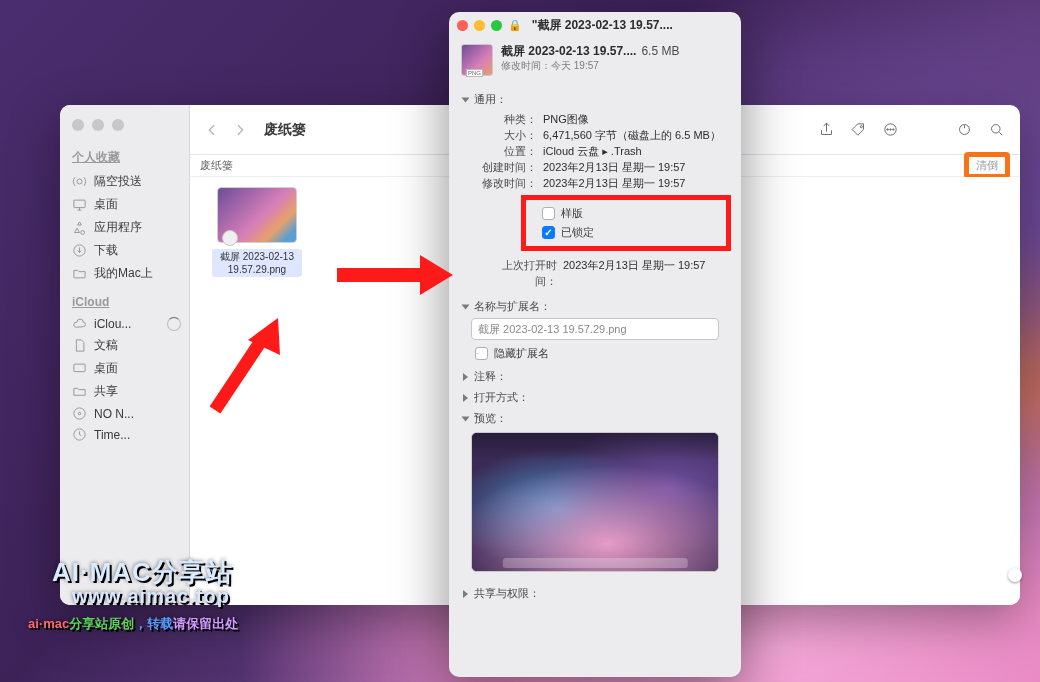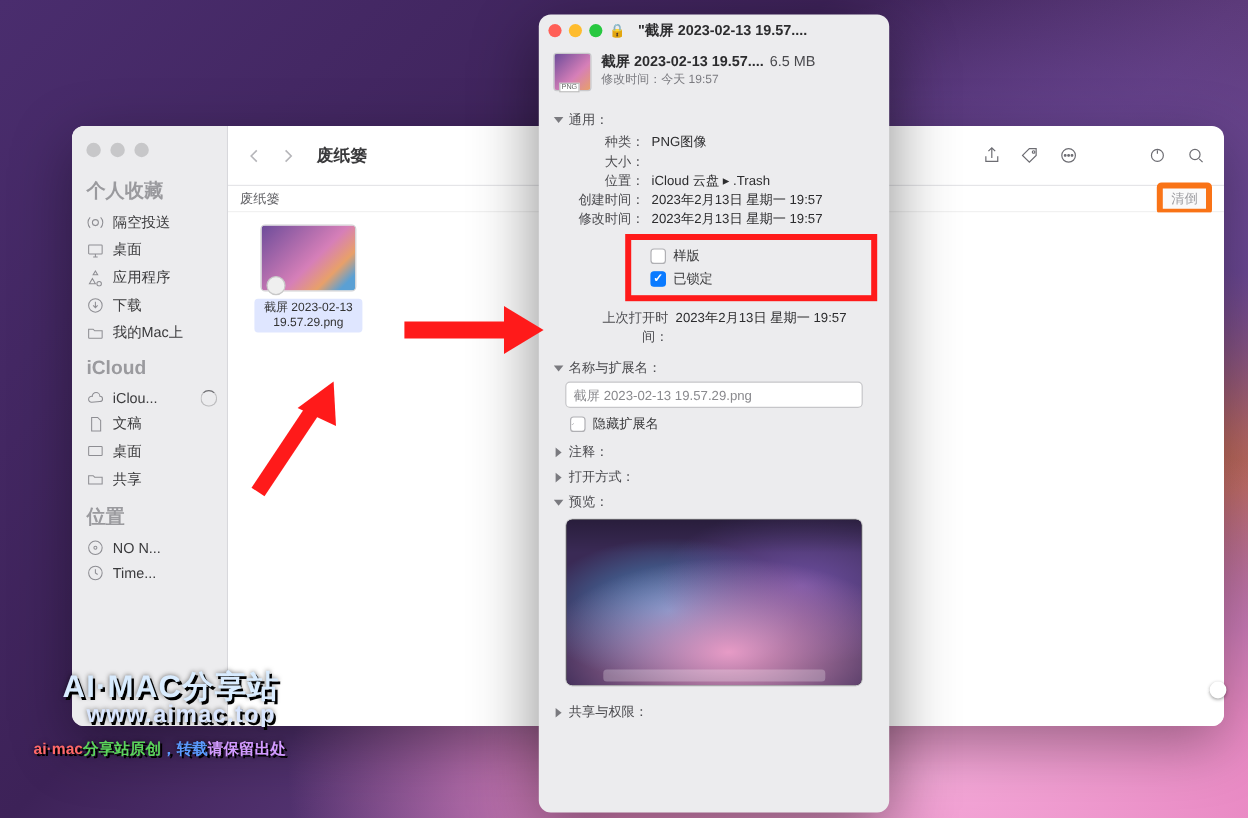--- a/index.html
+++ b/index.html
@@ -9,21 +9,21 @@
   radial-gradient(ellipse 900px 500px at 75% 95%,#f4a8d8 0%,#e98ac4 30%,rgba(233,138,196,0) 60%),
   radial-gradient(ellipse 700px 400px at 85% 30%,#6e4a9e 0%,rgba(110,74,158,0) 55%),
   radial-gradient(ellipse 600px 300px at 50% 70%,#3d8bc4 0%,rgba(61,139,196,0) 50%),
   radial-gradient(ellipse 500px 280px at 92% 55%,#e67a45 0%,rgba(230,122,69,0) 55%);
   z-index:0;}
 
 .finder{position:absolute;left:60px;top:105px;width:960px;height:500px;background:#fff;border-radius:10px;box-shadow:0 15px 50px rgba(0,0,0,.35);display:flex;z-index:1;}
 .sidebar{width:130px;background:#ececee;border-right:1px solid #d8d8dc;border-radius:10px 0 0 10px;padding:10px 0 10px 0;display:flex;flex-direction:column;font-size:11px;color:#454547;overflow:hidden;}
 .traffic{display:flex;gap:8px;padding:4px 12px 14px;}
 .traffic span{width:12px;height:12px;border-radius:50%;background:#c7c7c9;}
-.sect-label{padding:4px 12px 4px 12px;font-size:16px;color:#9a9a9e;font-weight:600;}
+.sect-label{padding:4px 12px 4px 12px;font-size:12px;color:#9a9a9e;font-weight:600;text-decoration:underline;}
 .side-item{display:flex;align-items:center;gap:7px;padding:3px 8px 3px 12px;color:#3a3a3c;font-size:12px;cursor:default;}
 .side-item svg{width:15px;height:15px;flex:none;stroke:#8e8e93;fill:none;stroke-width:1.4;}
 .side-item .spinner{width:14px;height:14px;border:1.5px solid #bdbdbf;border-top-color:#6c6c70;border-radius:50%;margin-left:auto;}
 .finder-main{flex:1;display:flex;flex-direction:column;border-radius:0 10px 10px 0;overflow:hidden;}
 .toolbar{height:50px;display:flex;align-items:center;padding:0 14px;gap:12px;border-bottom:1px solid #e5e5e8;}
 .navbtn{width:16px;height:16px;color:#b5b5b9;}
 .tb-title{font-size:14px;font-weight:600;color:#3a3a3c;margin-left:4px;}
 .tb-spacer{flex:1;}
 .tb-icon{width:20px;height:20px;color:#6c6c72;display:flex;align-items:center;justify-content:center;}
 .tb-icon svg{width:17px;height:17px;stroke:#6c6c72;fill:none;stroke-width:1.4;}
@@ -148,21 +148,20 @@
         </svg>
         <span>桌面</span>
       </div>
     <div class="side-item">
         <svg viewBox="0 0 24 24">
           <path d="M3 7h6l2 2h10v9H3z"></path>
         </svg>
         <span>共享</span>
       </div>
 
-    <div class="sect-label" style="margin-top:6px">位置</div>
     <div class="side-item">
         <svg viewBox="0 0 24 24">
           <circle cx="12" cy="12" r="9"></circle>
           <circle cx="12" cy="12" r="2"></circle>
         </svg>
         <span>NO N...</span>
       </div>
     <div class="side-item">
         <svg viewBox="0 0 24 24">
           <circle cx="12" cy="12" r="9"></circle>
@@ -252,20 +251,21 @@
       <div class="disc-head">
           <span>通用：</span>
         </div>
       <div class="disc-body">
         <div class="kv">
             <span class="k">种类：</span>
             <span class="v">PNG图像</span>
           </div>
         <div class="kv">
             <span class="k">大小：</span>
+            <span class="v">6,471,560 字节（磁盘上的 6.5 MB）</span>
           </div>
         <div class="kv">
             <span class="k">位置：</span>
             <span class="v">iCloud 云盘 ▸ .Trash</span>
           </div>
         <div class="kv">
             <span class="k">创建时间：</span>
             <span class="v">2023年2月13日 星期一 19:57</span>
           </div>
         <div class="kv">

